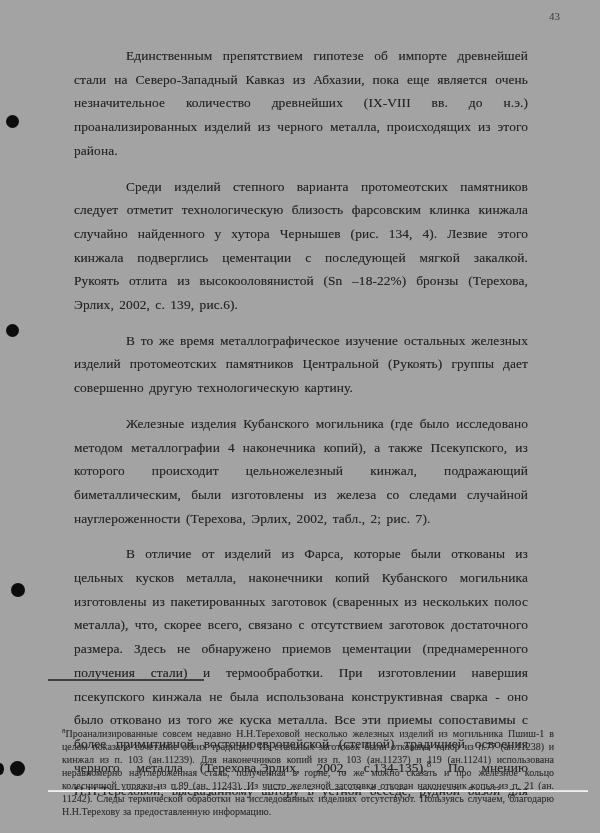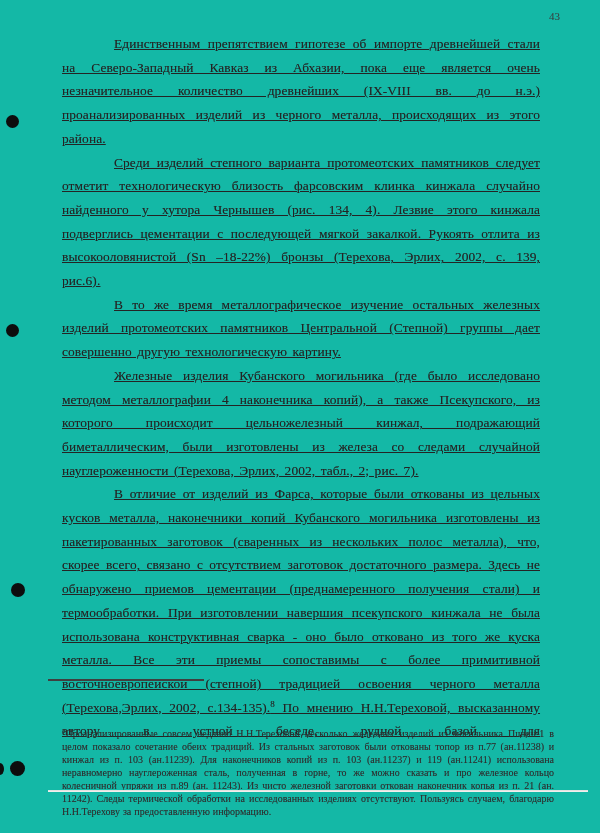--- a/index.html
+++ b/index.html
@@ -5,21 +5,21 @@
   html, body { margin: 0; padding: 0; }
   body {
     width: 600px; height: 833px;
     background: #ffffff;
     font-family: "Liberation Serif", "DejaVu Serif", serif;
     overflow: hidden;
   }
   .page {
     position: relative;
     width: 600px; height: 833px;
-    background: #14b8a6;
+    background: #a3a3a3;
     color: #222;
   }
   .page-number {
     position: absolute;
     top: 10px; right: 40px;
     font-size: 11px;
     color: #3a3a3a;
   }
   .body-text {
     position: absolute;
@@ -27,23 +27,22 @@
     width: 478px;
     font-size: 13.4px;
     line-height: 23.7px;
     text-align: justify;
     word-spacing: 2px;
     letter-spacing: 0.1px;
     color: #242424;
     text-shadow: 0 0 0.6px rgba(40,40,40,0.45);
   }
   .body-text p {
-    margin: 0;
+    margin: 12px;
     text-indent: 52px;
-    text-decoration: underline;
   }
   .body-text p.cont { text-align-last: justify; }
   .body-text sup {
     font-size: 9px;
     line-height: 0;
     vertical-align: super;
   }
   .footnote-rule {
     position: absolute;
     left: 48px; top: 679px;
@@ -88,21 +87,21 @@
 </head>
 <body>
 
 <div class="page">
 
   <div class="page-number">43</div>
 
   <div class="body-text">
     <p>Единственным препятствием гипотезе об импорте древнейшей стали на Северо-Западный Кавказ из Абхазии, пока еще является очень незначительное количество древнейших (IX-VIII вв. до н.э.) проанализированных изделий из черного металла, происходящих из этого района.</p>
     <p>Среди изделий степного варианта протомеотских памятников следует отметит технологическую близость фарсовским клинка кинжала случайно найденного у хутора Чернышев (рис. 134, 4). Лезвие этого кинжала подверглись цементации с последующей мягкой закалкой. Рукоять отлита из высокооловянистой (Sn –18-22%) бронзы (Терехова, Эрлих, 2002, с. 139, рис.6).</p>
-    <p>В то же время металлографическое изучение остальных железных изделий протомеотских памятников Центральной (Степной) группы дает совершенно другую технологическую картину.</p>
+    <p>В то же время металлографическое изучение остальных железных изделий протомеотских памятников Центральной (Рукоять) группы дает совершенно другую технологическую картину.</p>
     <p>Железные изделия Кубанского могильника (где было исследовано методом металлографии 4 наконечника копий), а также Псекупского, из которого происходит цельножелезный кинжал, подражающий биметаллическим, были изготовлены из железа со следами случайной науглероженности (Терехова, Эрлих, 2002, табл., 2; рис. 7).</p>
     <p class="cont"><span>В отличие от изделий из Фарса, которые были откованы из цельных кусков металла, наконечники копий Кубанского могильника изготовлены из пакетированных заготовок (сваренных из нескольких полос металла), что, скорее всего, связано с отсутствием заготовок достаточного размера. Здесь не обнаружено приемов цементации (преднамеренного получения стали) и термообработки. При изготовлении навершия псекупского кинжала не была использована конструктивная сварка - оно было отковано из того же куска металла. Все эти приемы сопоставимы с более примитивной восточноевропейской (степной) традицией освоения черного металла (Терехова,Эрлих, 2002, с.134-135).</span><sup>8</sup><span> По мнению Н.Н.Тереховой, высказанному автору в устной беседе, рудной базой для</span></p>
   </div>
 
   <div class="footnote-rule"></div>
 
   <div class="footnote"><sup>8</sup><span>Проанализированные совсем недавно Н.Н.Тереховой несколько железных изделий из могильника Пшиш-1 в целом показало сочетание обеих традиций. Из стальных заготовок были откованы топор из п.77 (ан.11238) и кинжал из п. 103 (ан.11239). Для наконечников копий из п. 103 (ан.11237) и 119 (ан.11241) использована неравномерно науглероженная сталь, полученная в горне, то же можно сказать и про железное кольцо колесничной упряжи из п.89 (ан. 11243). Из чисто железной заготовки откован наконечник копья из п. 21 (ан. 11242). Следы термической обработки на исследованных изделиях отсутствуют. Пользуясь случаем, благодарю Н.Н.Терехову за предоставленную информацию.</span></div>
 
   <div class="hole hole-1"></div>
   <div class="hole hole-2"></div>

